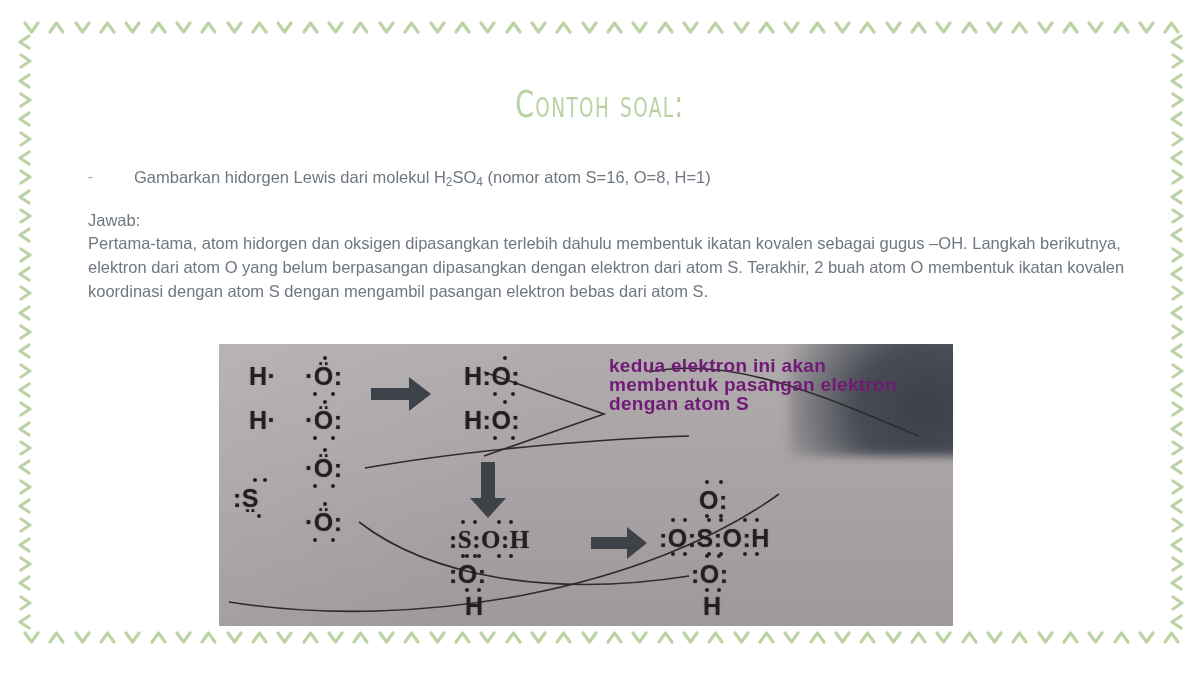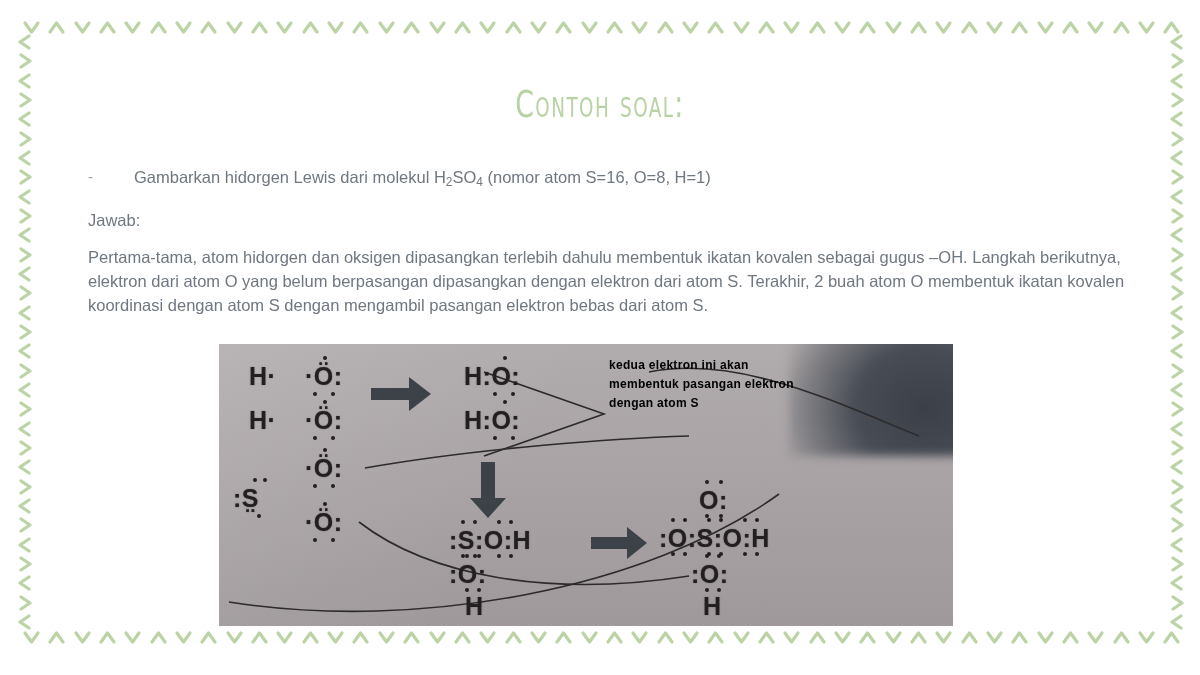--- a/index.html
+++ b/index.html
@@ -104,21 +104,20 @@
     color: #9aa1a9;
     font-size: 15px;
     line-height: 22px;
   }
   .bullet-text { flex: 1; }
   .bullet-text sub { font-size: 0.72em; vertical-align: -0.22em; }
 
   .jawab {
     font-size: 16.5px;
     line-height: 22px;
-    margin-bottom: 14px;
   }
 
   .para {
     font-size: 16.5px;
     line-height: 24px;
     width: 1040px;
   }
 
   
   .photo {
@@ -161,23 +160,23 @@
     color: #231f20;
     font-family: "Liberation Sans", sans-serif;
     font-weight: bold;
     white-space: nowrap;
     text-shadow: 0 0 1.2px rgba(35,31,32,0.55);
   }
   .lw-lg { font-size: 25px; letter-spacing: 0.5px; }
 
   .note {
     position: absolute;
-    color: #000000;
+    color: #701a75;
     font-family: "Liberation Sans", sans-serif;
-    font-size: 12px;
+    font-size: 19px;
     font-weight: bold;
     line-height: 19px;
     letter-spacing: 0.3px;
     white-space: pre-line;
   }
 
   .ar {
     position: absolute;
     color: #3d4248;
   }
@@ -1074,21 +1073,21 @@
     <div class="note" style="left:390px; top:12px;">kedua elektron ini akan
 membentuk pasangan elektron
 dengan atom S</div>
 
     <div class="ar" style="left:249px; top:118px;">
       <svg width="40" height="58" viewBox="0 0 40 58">
         <path d="M13 0 H27 V36 H38 L20 56 L2 36 H13 Z" fill="#3d4248"></path>
       </svg>
     </div>
 
-    <div class="lw lw-lg" style="left:230px; top:182px;">:S:O:H</div>
+    <div class="lw lw-lg" style="left:230px; top:182px;font-family:Liberation Serif, serif;">:S:O:H</div>
     <div class="lw lw-lg" style="left:230px; top:216px;">:O:</div>
     <div class="lw lw-lg" style="left:246px; top:248px;">H</div>
 
     <div class="dotgrp" style="left:236px; top:176px;">
       <i style="left:6px; top:0;"></i>
         <i style="left:18px; top:0;"></i>
       <i style="left:6px; top:34px;"></i>
         <i style="left:18px; top:34px;"></i>
     </div>
     <div class="dotgrp" style="left:272px; top:176px;">

